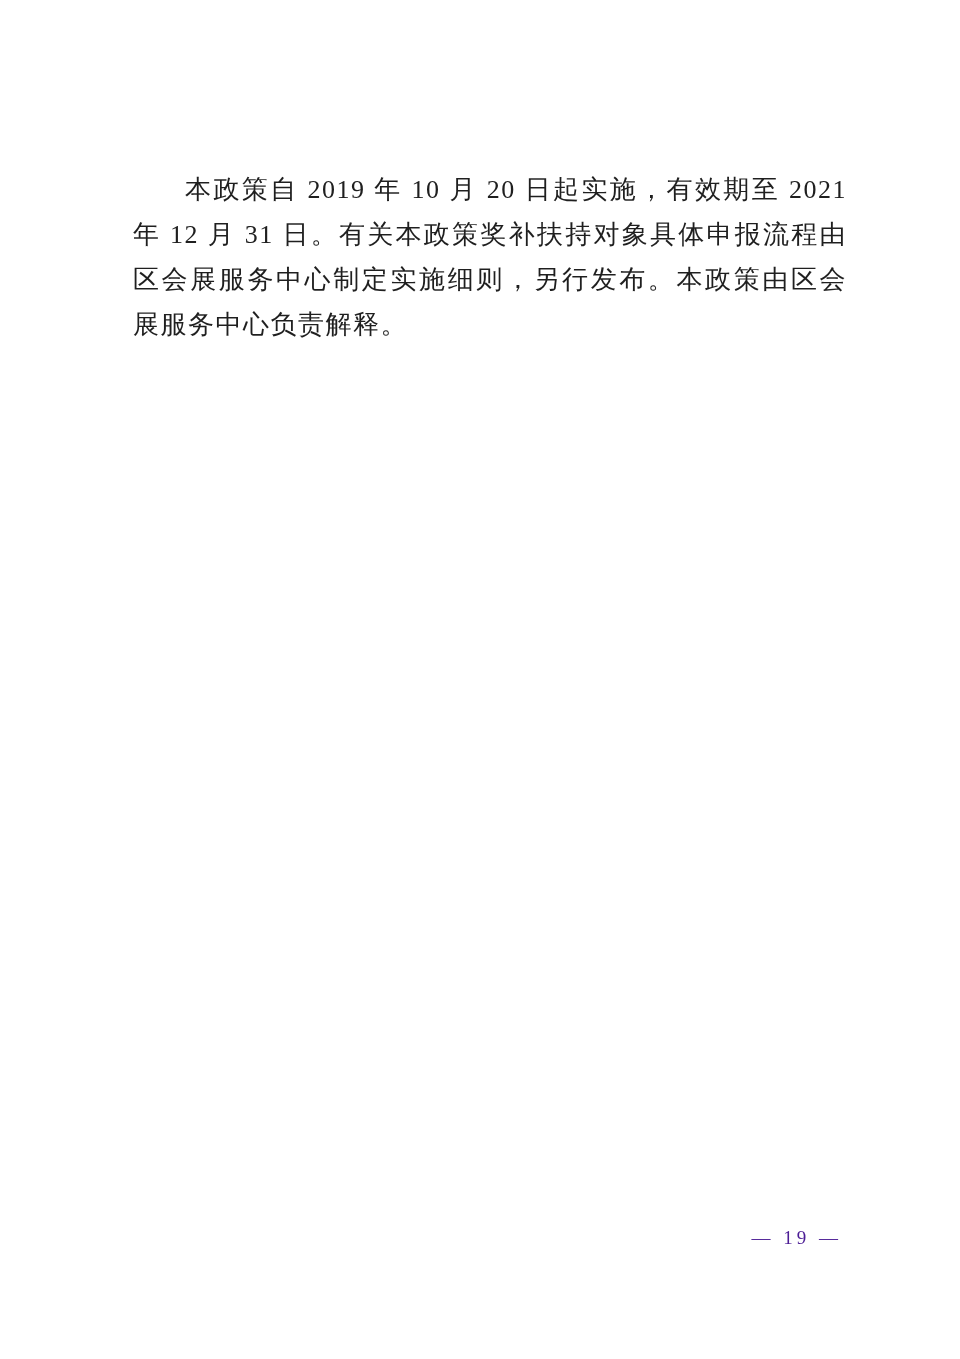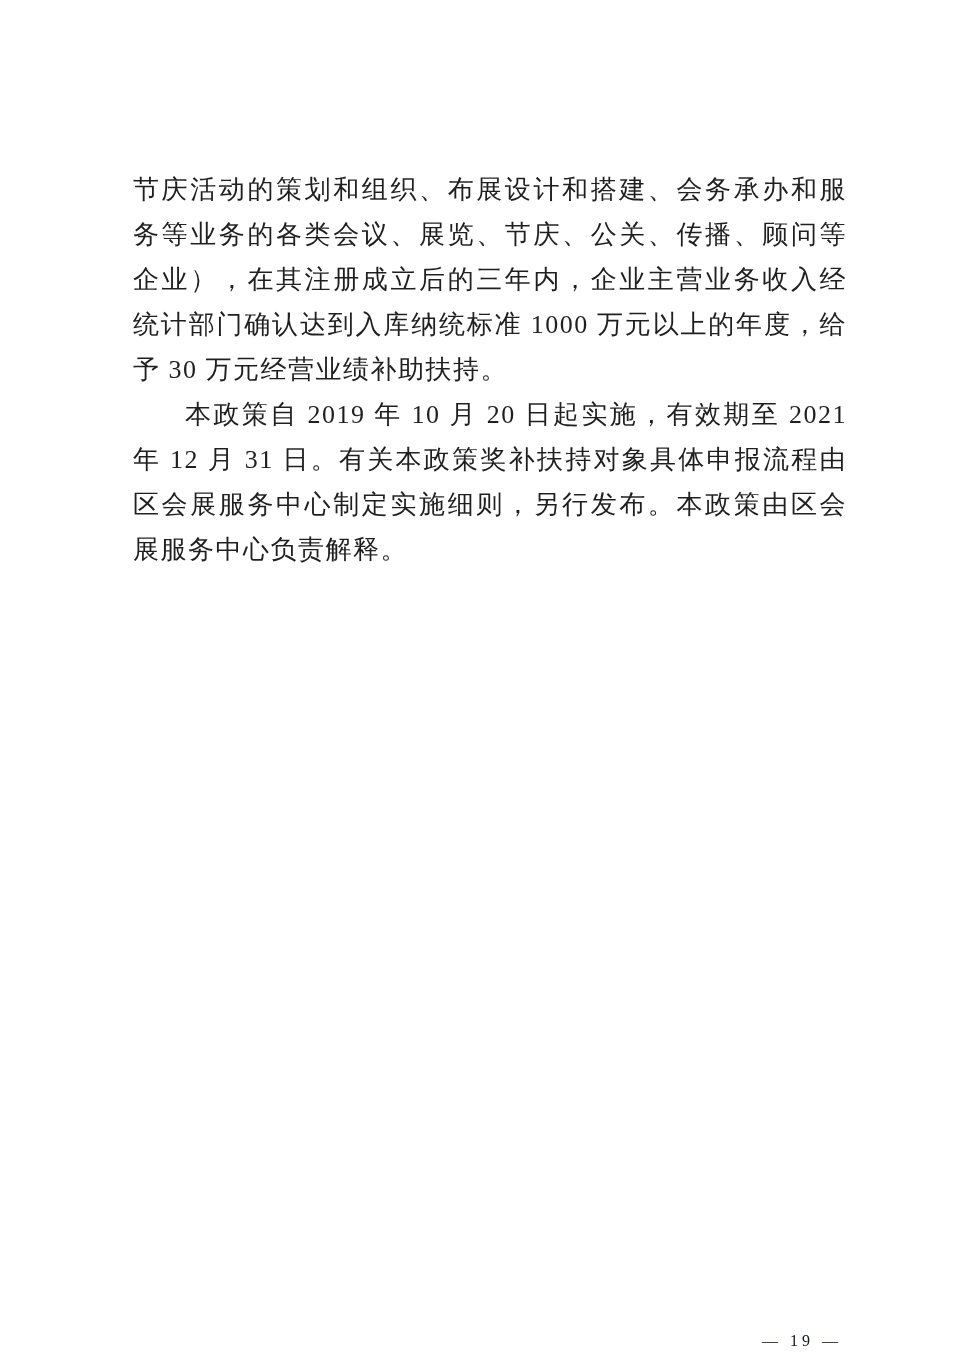--- a/index.html
+++ b/index.html
@@ -32,32 +32,31 @@
     text-justify: inter-ideograph;
     letter-spacing: 1.5px;
     font-weight: 400;
     word-break: break-all;
   }
   .para.indent {
     text-indent: 2em;
   }
   .page-number {
     position: absolute;
-    top: 1326px;
+    top: 1223px;
     right: 118px;
-    font-size: 16px;
+    font-size: 19px;
     line-height: 30px;
-    color: #0f172a;
+    color: #4c1d95;
     letter-spacing: 4px;
     white-space: nowrap;
   }
 </style>
 </head>
 <body>
 
 <div class="page">
   <div class="doc-body">
 
-  <p class="para">节庆活动的策划和组织、布展设计和搭建、会务承办和服务等业务的各类会议、展览、节庆、公关、传播、顾问等企业），在其注册成立后的三年内，企业主营业务收入经统计部门确认达到入库纳统标准 1000 万元以上的年度，给予 30 万元经营业绩补助扶持。</p>
       <p class="para indent">本政策自 2019 年 10 月 20 日起实施，有效期至 2021 年 12 月 31 日。有关本政策奖补扶持对象具体申报流程由区会展服务中心制定实施细则，另行发布。本政策由区会展服务中心负责解释。</p>
     </div>
   <div class="page-number">— 19 —</div>
 </div>
 
 </body></html>

